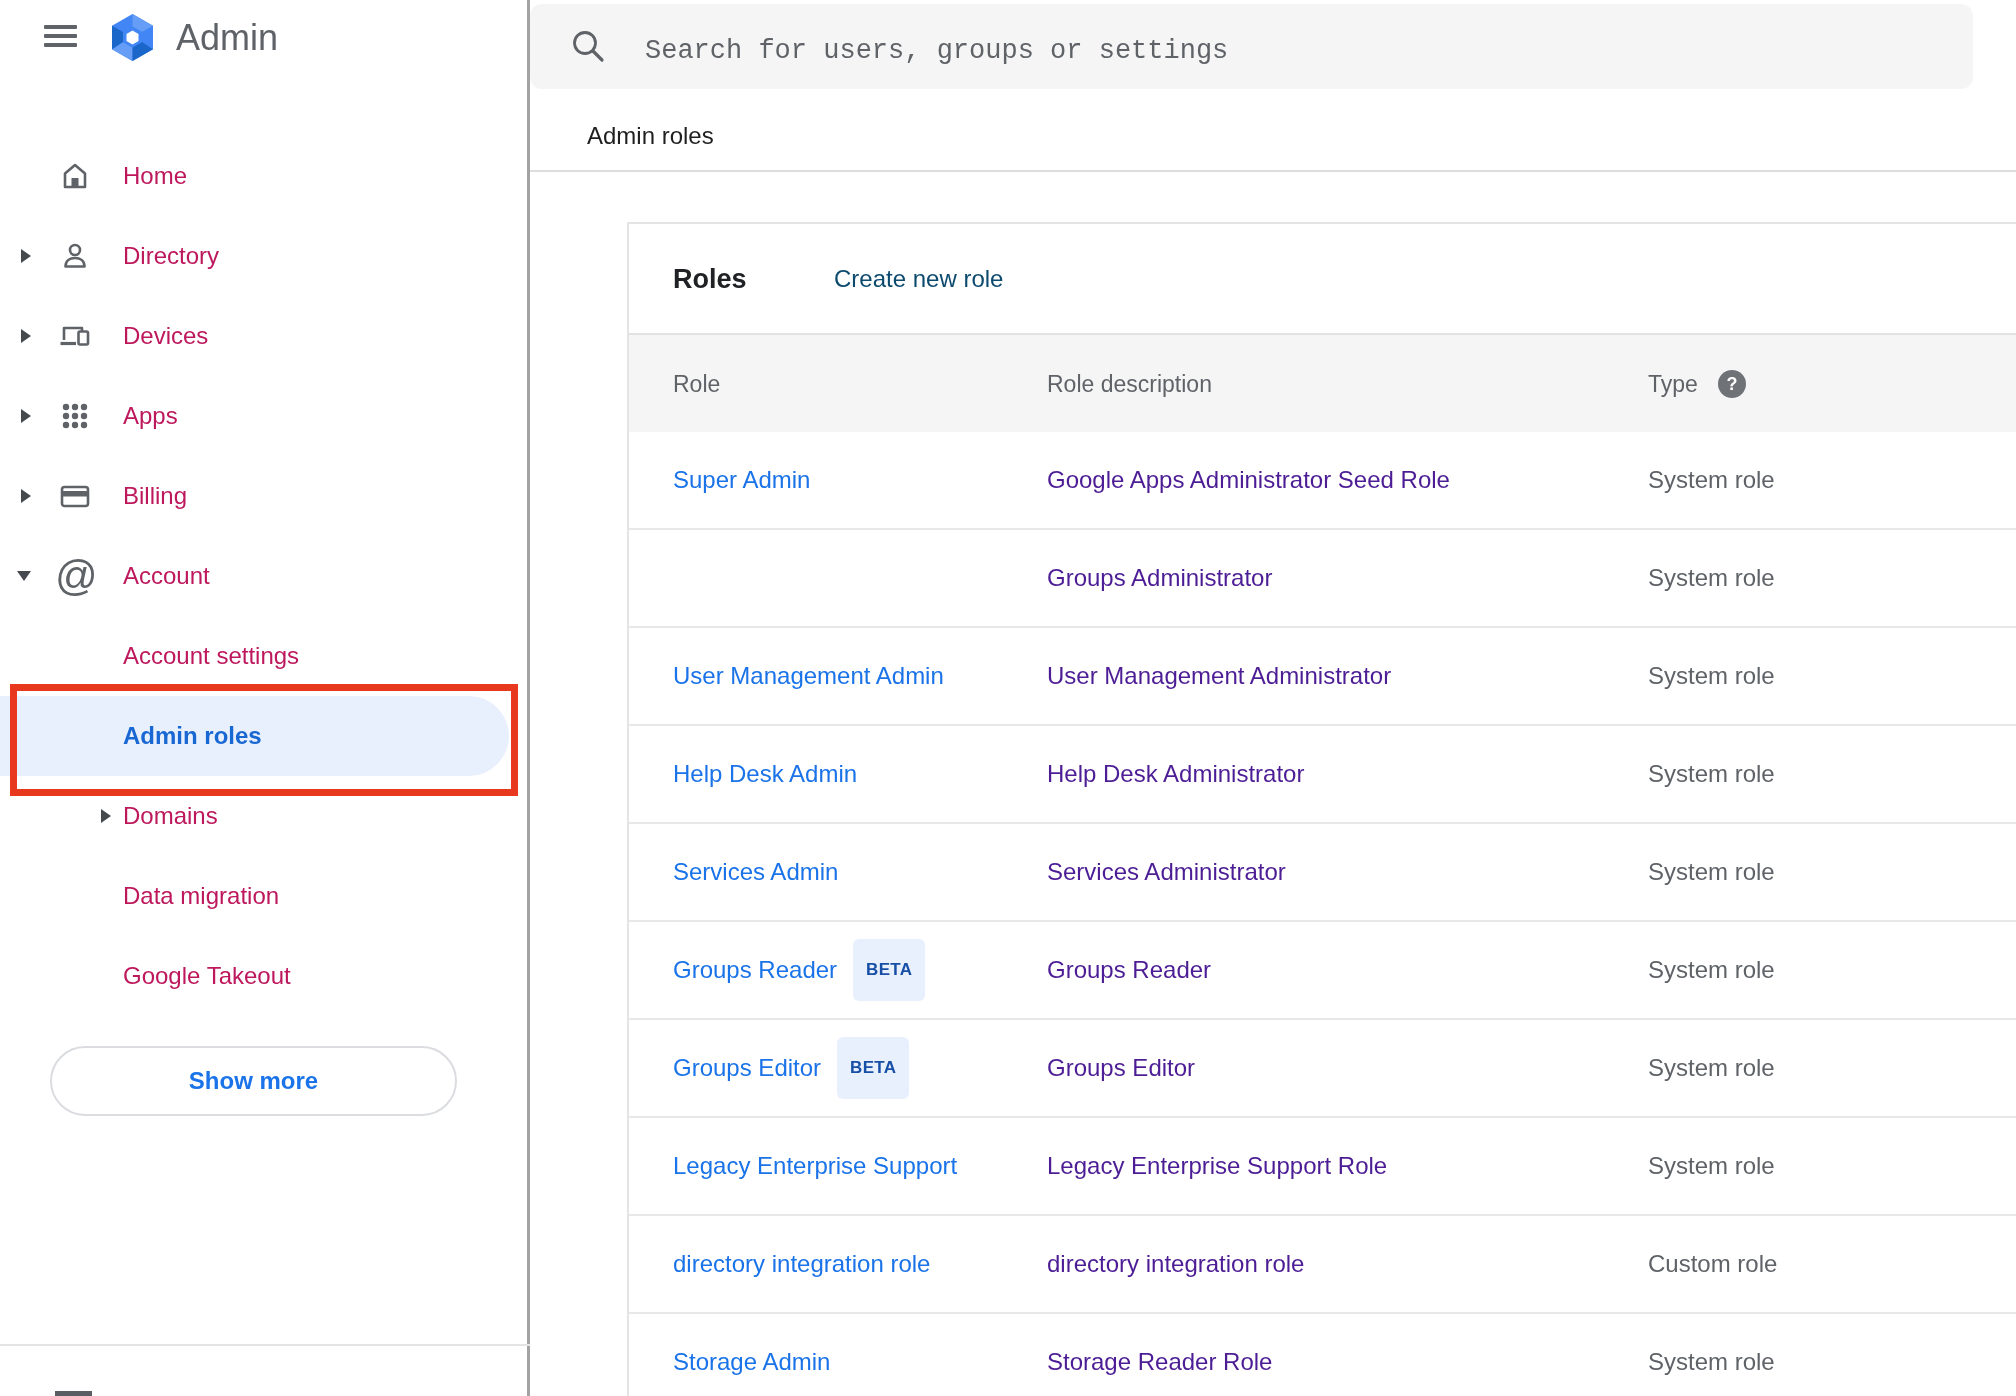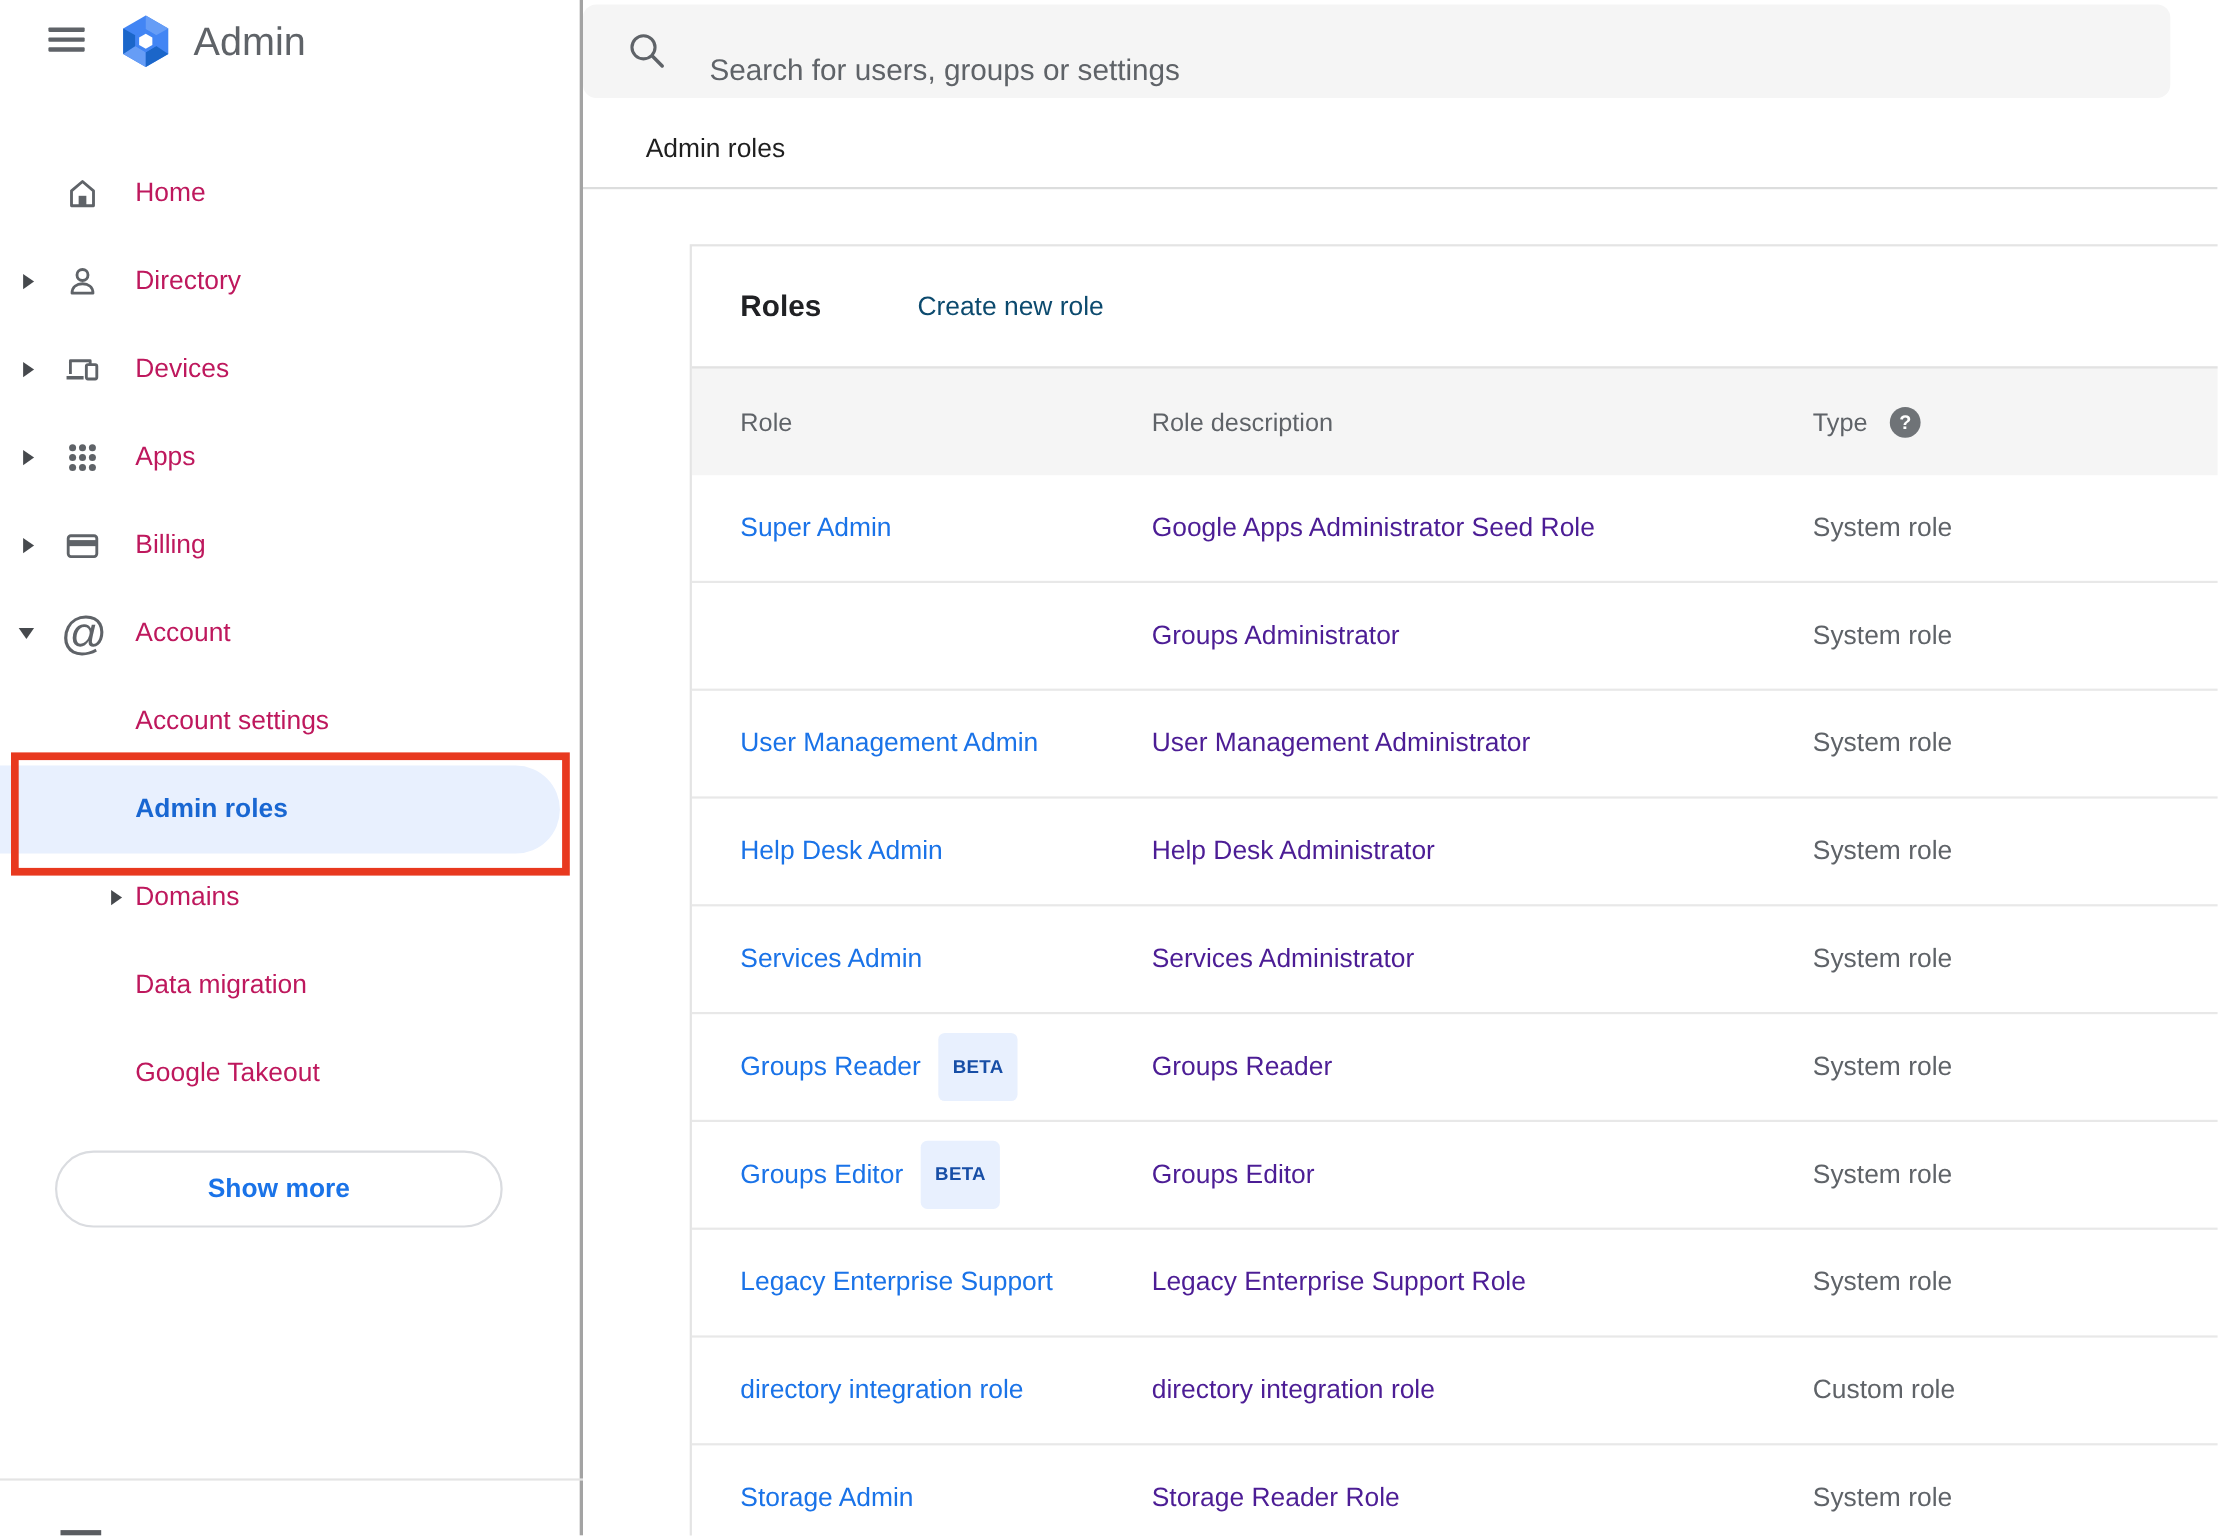--- a/index.html
+++ b/index.html
@@ -27,22 +27,22 @@
   .tri-sub{left:101px}
   .selected-pill{position:absolute;left:0;top:696px;width:509px;height:80px;background:#e8f0fe;border-radius:0 40px 40px 0}
   .annotation-box{position:absolute;left:10px;top:684px;width:508px;height:112px;border:7px solid #e8391f;z-index:6;pointer-events:none}
   .show-more{position:absolute;left:50px;top:1046px;width:407px;height:70px;border:2px solid #dadce0;border-radius:35px;
     background:#fff;display:flex;align-items:center;justify-content:center;font-size:24px;color:#1a73e8;font-weight:700;cursor:pointer}
   .sidebar-divider{position:absolute;left:0;top:1344px;width:530px;height:2px;background:#e4e4e4}
   .partial-icon{position:absolute;left:55px;top:1391px;width:37px;height:5px;background:#5a5d61}
   
   .search-bar{position:absolute;left:530px;top:4px;width:1443px;height:85px;background:#f5f5f5;border-radius:12px}
   .search-icon{position:absolute;left:38px;top:22px;width:40px;height:40px}
-  .search-input{position:absolute;left:115px;top:18px;width:1250px;height:85px;border:none;outline:none;background:transparent;
-    font-size:27px;color:#202124;font-family:Liberation Sans, sans-serif}
+  .search-input{position:absolute;left:115px;top:4px;width:1250px;height:85px;border:none;outline:none;background:transparent;
+    font-size:27px;color:#202124;font-family:Liberation Mono, monospace}
   .search-input::placeholder{color:#5f6368;opacity:1}
   .breadcrumb{position:absolute;left:587px;top:122px;font-size:24px;color:#1f1f1f}
   .header-divider{position:absolute;left:530px;top:170px;width:1486px;height:2px;background:#dcdddd}
   
   .card{position:absolute;left:627px;top:222px;width:1400px;height:1210px;background:#fff;border:2px solid #e4e4e4}
   .card-header{position:relative;height:109px}
   .card-title{position:absolute;left:44px;top:50%;transform:translateY(-50%);font-size:27px;font-weight:700;color:#202124}
   .create-link{position:absolute;left:205px;top:50%;transform:translateY(-50%);font-size:24px;color:#0c4a6e;text-decoration:none;cursor:pointer}
   .thead{position:relative;height:99px;background:#f5f5f5;border-top:2px solid #e2e2e2}
   .th{position:absolute;top:50%;transform:translateY(-50%);font-size:23px;color:#5f6368}

